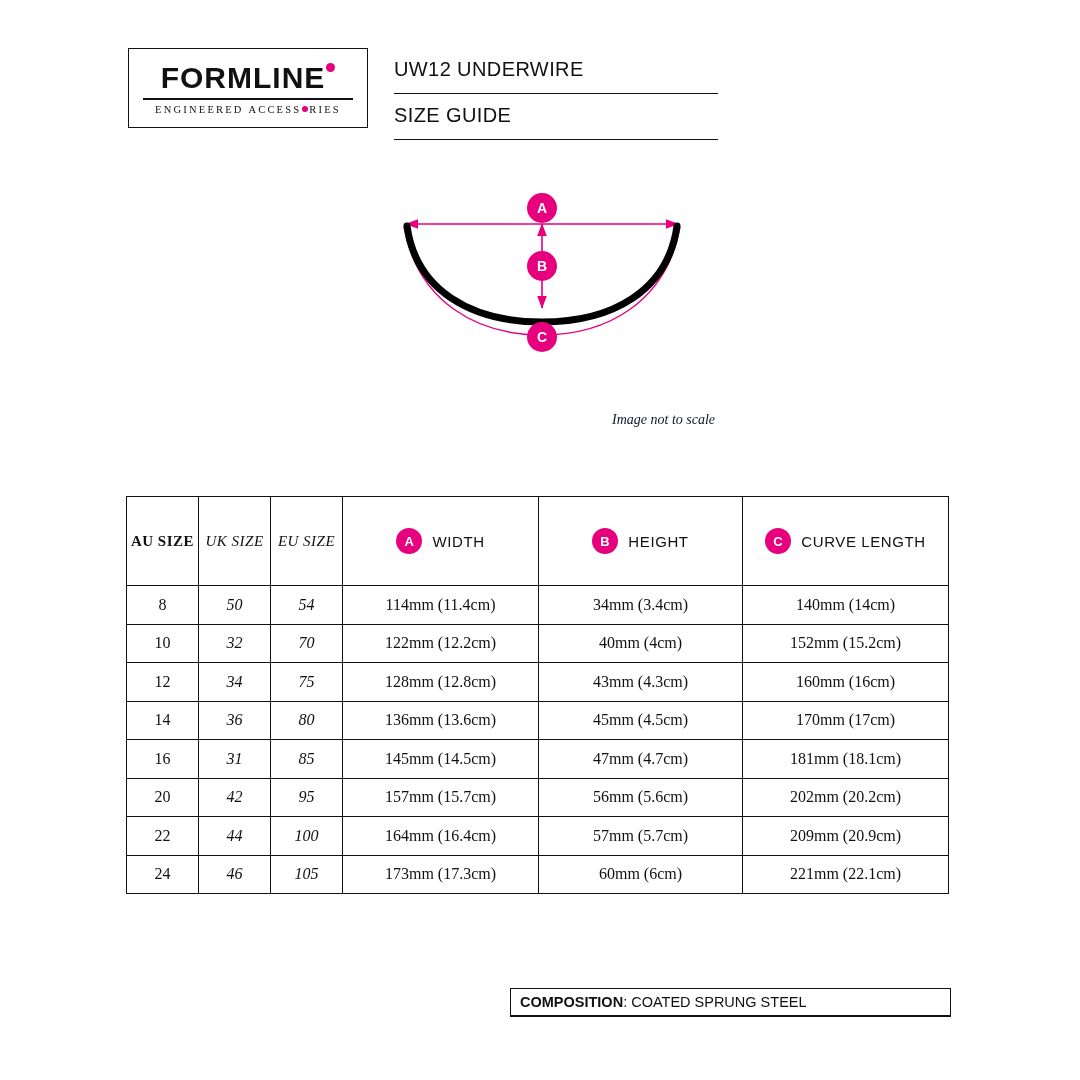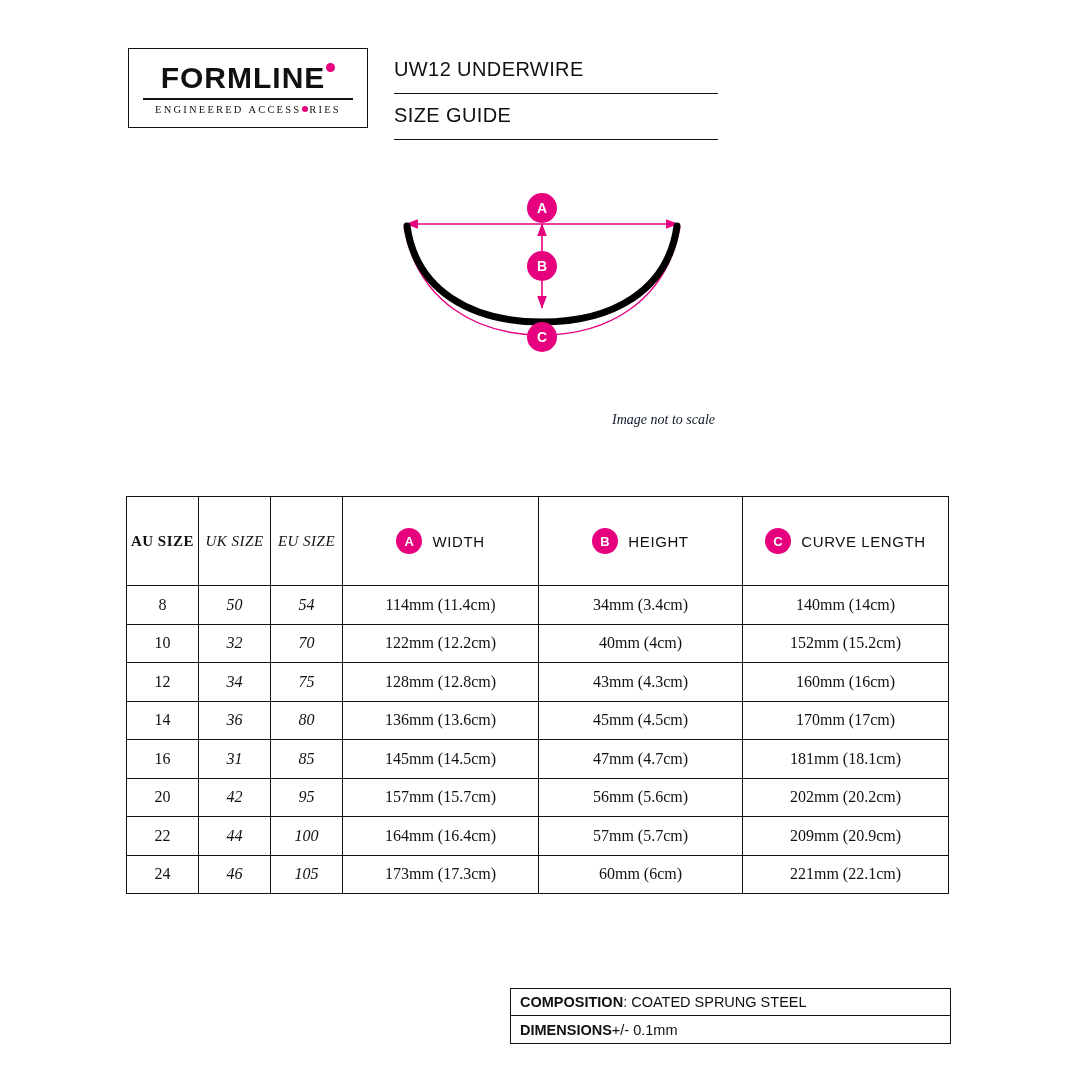--- a/index.html
+++ b/index.html
@@ -383,17 +383,13 @@
       </tr>
     </tbody>
   </table>
 </div>
 
 <div class="footer">
   <div class="footer-row top">
     <b>COMPOSITION</b>
       <span>: COATED SPRUNG STEEL</span>
   </div>
-  <div class="footer-row">
-    <b>DIMENSIONS</b>
-      <span>+/- 0.1mm</span>
-  </div>
 </div>
 
 </body></html>

